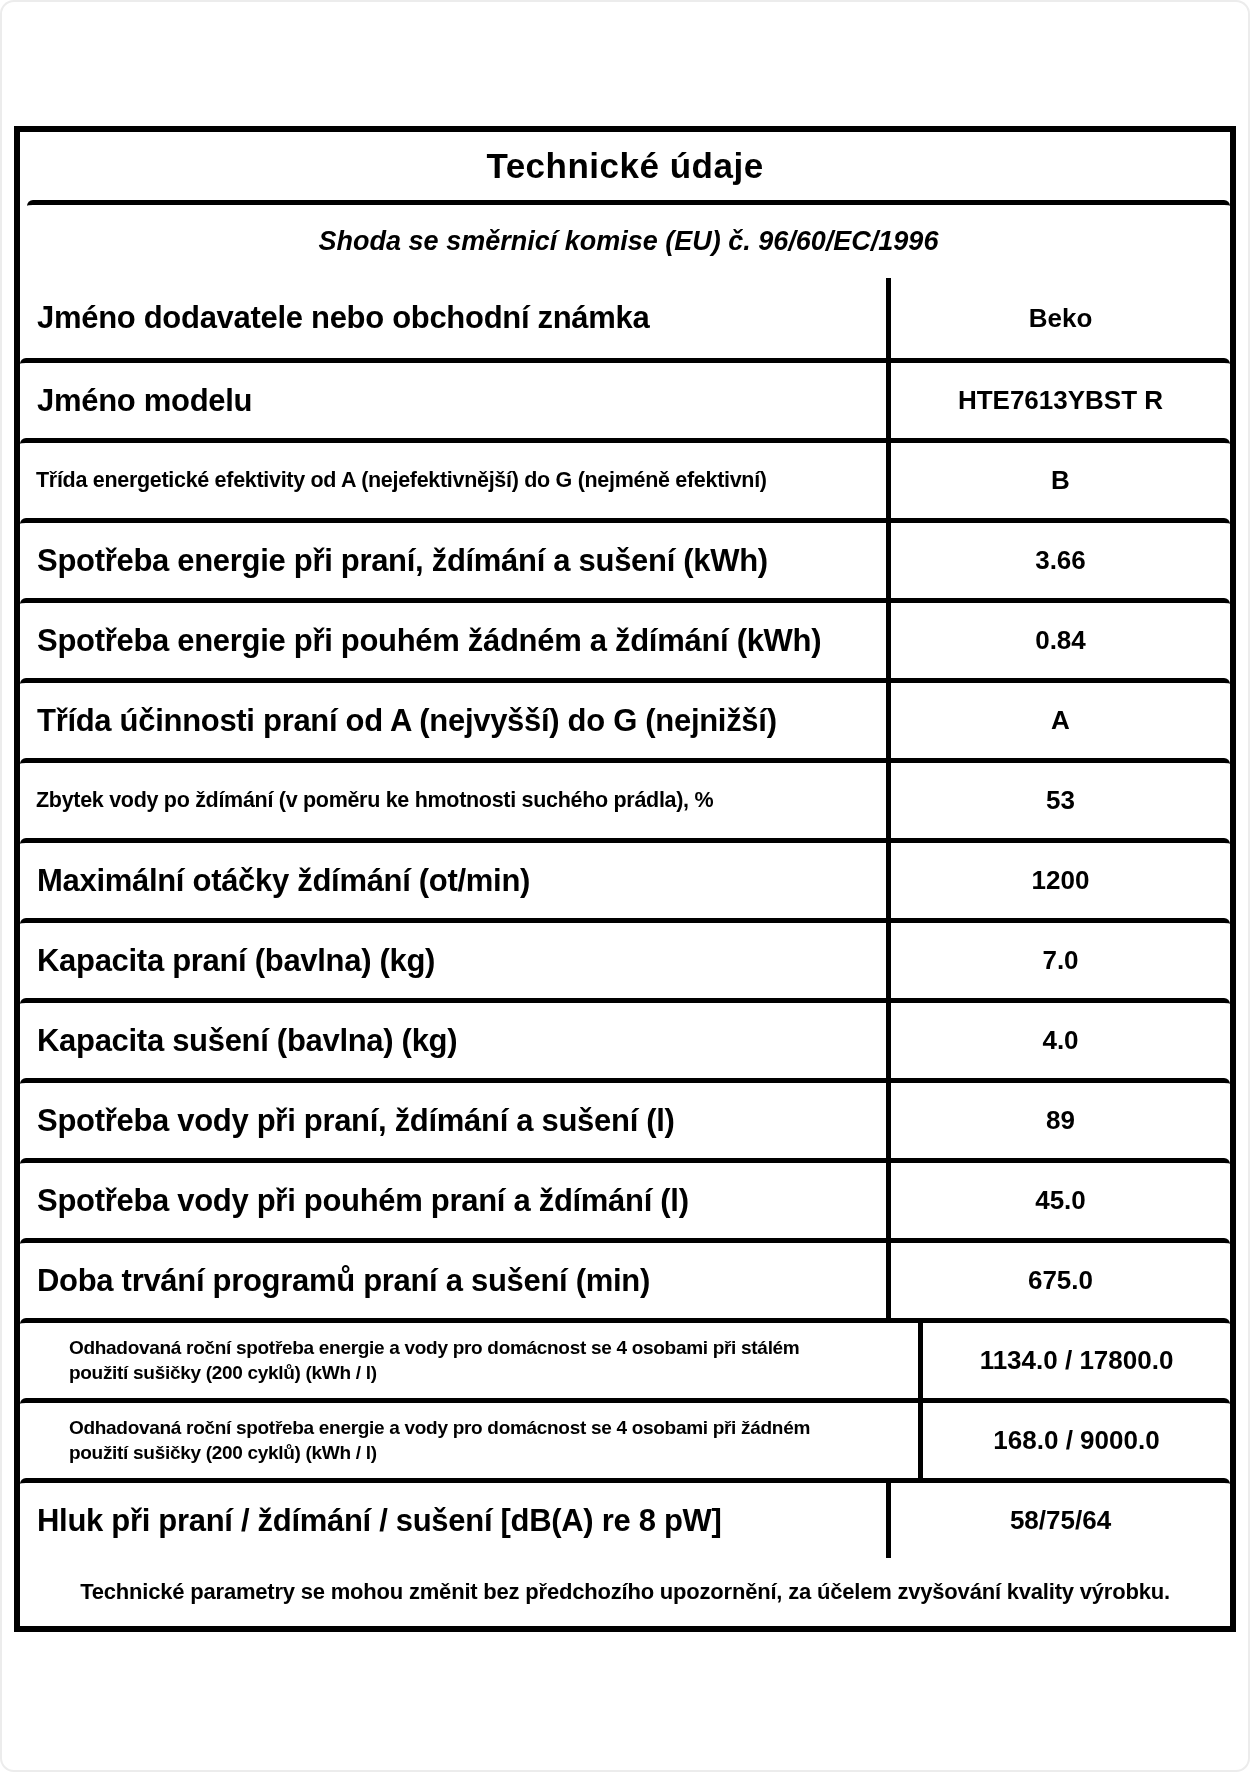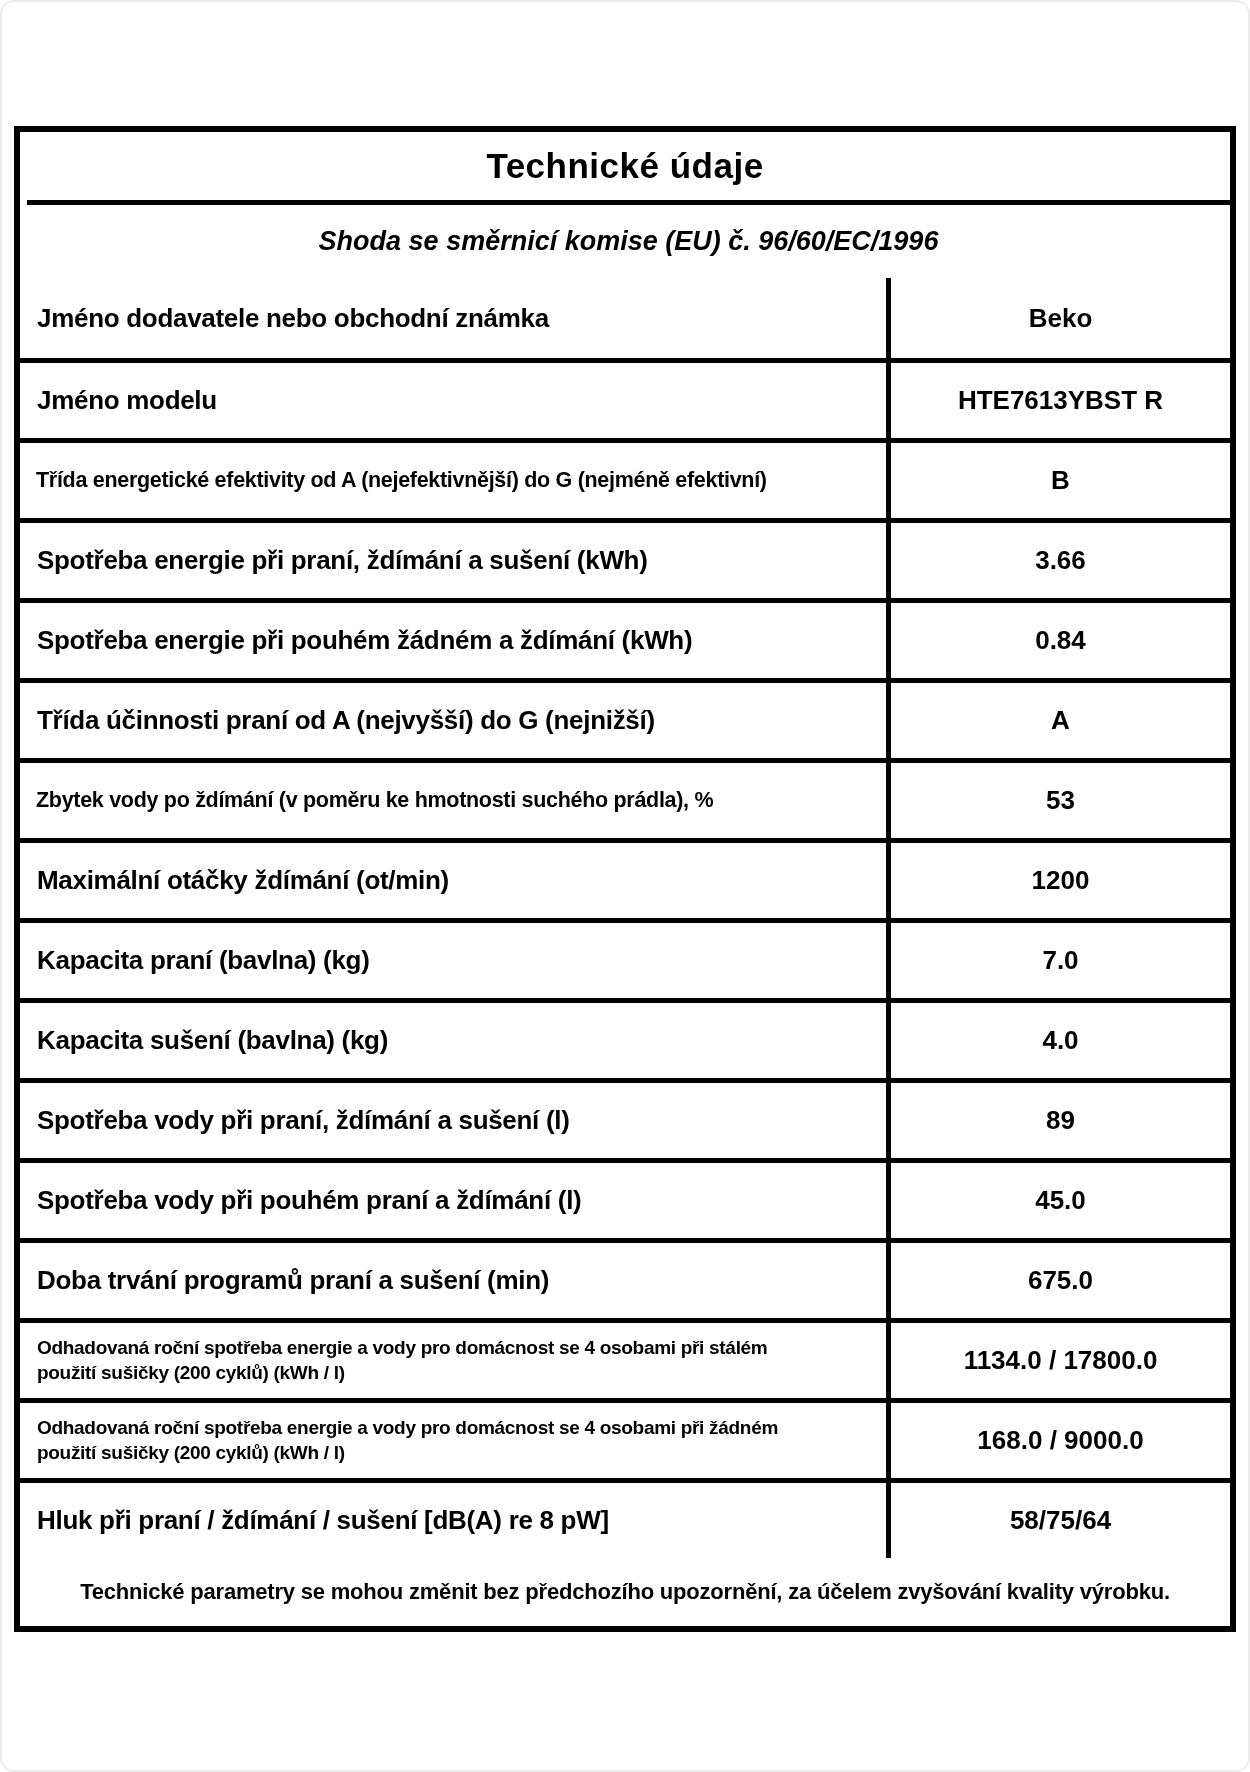--- a/index.html
+++ b/index.html
@@ -23,20 +23,21 @@
     left: 14px;
     top: 126px;
     width: 1222px;
     border: 6px solid #000000;
     background: #ffffff;
     color: #000000;
   }
   .row {
     display: flex;
     align-items: stretch;
+    border-radius: 6px;
   }
   .row + .row { border-top: 5px solid #000000; }
   .title-row {
     height: 68px;
     justify-content: center;
     align-items: center;
   }
   .title-row span {
     font-size: 35px;
     font-weight: bold;
@@ -56,26 +57,26 @@
   .data-row { height: 80px; }
   .cell {
     display: flex;
     align-items: center;
   }
   .cell.label {
     width: 871px;
     border-right: 5px solid #000000;
     padding-left: 17px;
     padding-right: 14px;
-    font-size: 26px;
+    font-size: 31px;
     font-weight: bold;
     letter-spacing: -0.3px;
   }
   .cell.label.sm  { font-size: 21.5px; padding-left: 16px; }
-  .cell.label.xs  { font-size: 19px; line-height: 1.3; padding-right: 93px; }
+  .cell.label.xs  { font-size: 19px; line-height: 1.3; padding-right: 93px; margin-left: 32px; }
   .cell.value {
     flex: 1;
     justify-content: center;
     text-align: center;
     font-size: 26px;
     font-weight: bold;
     padding: 0 8px;
   }
   .footer-row {
     height: 68px;

